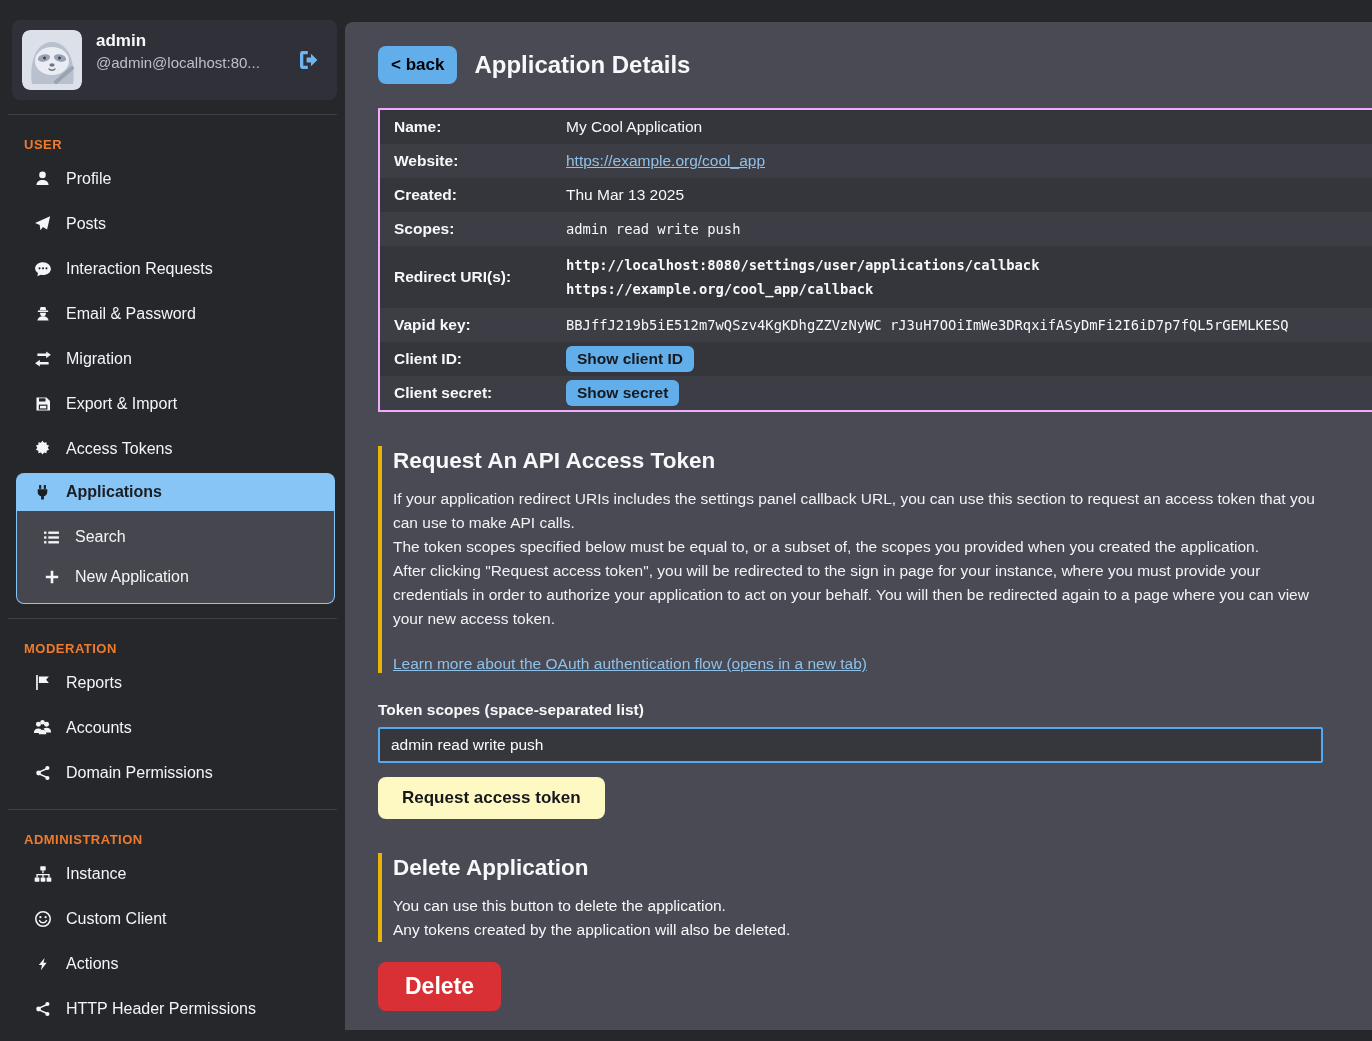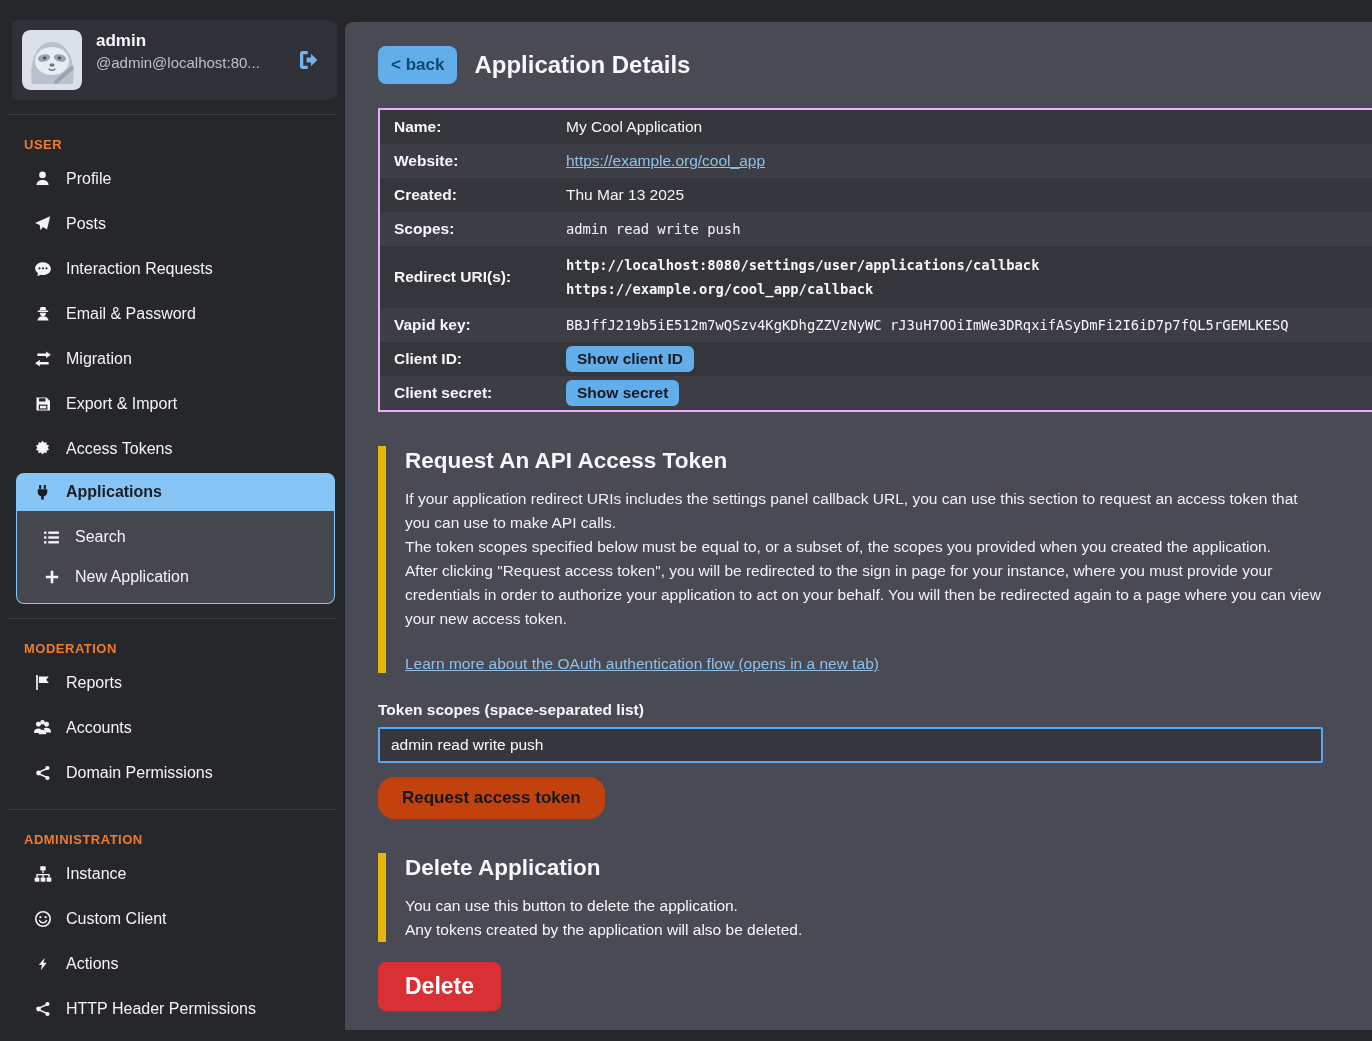--- a/index.html
+++ b/index.html
@@ -45,21 +45,21 @@
   .submenu .nav-item { height:40px; padding-left:25px; }
 
   
   .main { flex:1; padding-top:22px; }
   .panel {
     background:#494a53; height:1008px; border-radius:8px 0 0 0;
     padding:24px 42px 0 33px;
   }
   .header-row { display:flex; align-items:center; gap:17px; }
   .back-btn {
-    background:#61aeea; color:#0c4a6e; font-weight:bold; font-size:17px;
+    background:#61aeea; color:#000000; font-weight:bold; font-size:17px;
     font-family:inherit; padding:9px 13px; border-radius:8px; border:none; cursor:pointer;
   }
   .page-title { font-size:24px; font-weight:bold; margin:0; }
 
   .details-table { margin-top:24px; width:1093px; border:2px solid #f0abfc; }
   .trow {
     display:grid; grid-template-columns:172px 1fr; padding:0 14px;
     min-height:34px; align-items:center;
   }
   .trow.odd  { background:#35363c; }
@@ -69,34 +69,34 @@
   .mono { font-family:"DejaVu Sans Mono", monospace; font-size:13.8px; white-space:nowrap; }
   .multiline { padding:7px 0; line-height:24px;font-weight:bold; }
   a.tlink, a.oauth-link { color:#8fc0e8; text-decoration:underline; cursor:pointer; }
   .btn-small {
     background:#61aeea; color:#17181c; font-weight:bold; font-size:15.5px;
     font-family:inherit; padding:4px 11px; border-radius:6px; border:none;
     margin:4px 0; cursor:pointer;
   }
 
   .section { margin-top:34px; width:945px; }
-  .section-bordered { border-left:8px solid #eab308; padding-left:19px; }
+  .section-bordered { border-left:4px solid #eab308; padding-left:11px; }
   .section h2 { font-size:22.5px; font-weight:bold; margin:0 0 13px; padding-top:2px; }
   .para { font-size:15.5px; line-height:24px; color:#f2f3f5; }
   .oauth-link { display:inline-block; margin-top:24px; font-size:15.5px; }
 
   .form-label { font-weight:bold; font-size:15.5px; margin-top:28px; }
   .scopes-input {
     width:945px; height:36px; margin-top:8px; display:block;
     background:#36373d; border:2px solid #55a9f1; border-radius:2px;
     color:#fbfbfd; font-size:15.5px; font-family:inherit; padding:0 11px;
   }
   .request-btn {
-    margin-top:14px; background:#c2410c; color:#17181c; font-weight:bold;
-    font-size:17px; font-family:inherit; padding:11px 24px; border-radius:16px;
+    margin-top:14px; background:#fef9c3; color:#17181c; font-weight:bold;
+    font-size:17px; font-family:inherit; padding:11px 24px; border-radius:8px;
     border:none; cursor:pointer;
   }
   .delete-lines { font-size:15.5px; line-height:24px; }
   .delete-btn {
     margin-top:20px; background:#d93036; color:#ffffff; font-weight:bold;
     font-size:23px; font-family:inherit; padding:11px 27px; border-radius:8px;
     border:none; cursor:pointer;
   }
 </style>
 </head>

